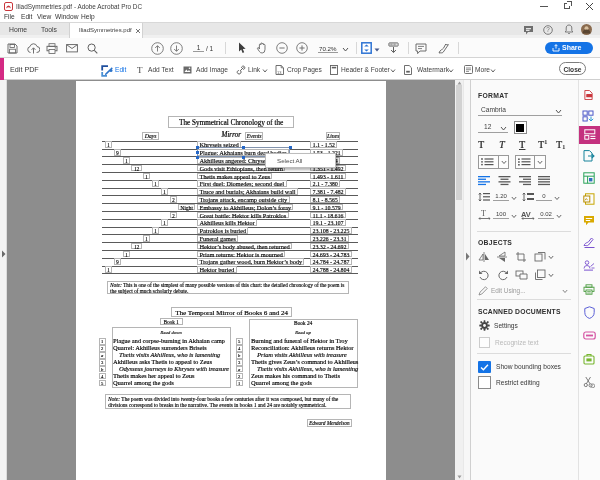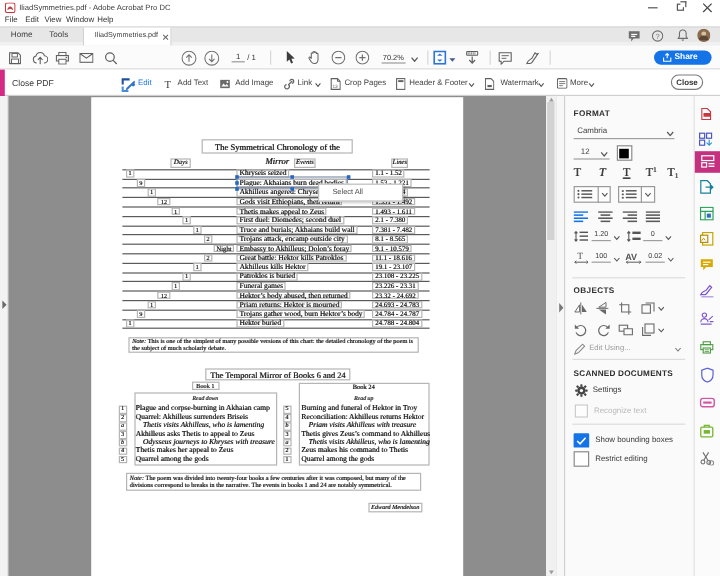--- a/index.html
+++ b/index.html
@@ -133,21 +133,21 @@
  <path d="M1 10 C2 6.5 4.5 6.8 5.5 5.2 L7.8 1 L8.8 2 L10.4 1.6 L5.2 9.2 C4 10.5 2.5 9.5 1 10 Z" fill="none" stroke="#5f5f5f" stroke-width="0.9"></path>
 </svg>
 <div class="a" style="left:458px;top:42px;width:1px;height:12px;background:#d8d8d8"></div>
 <div class="a" style="left:545px;top:41.5px;width:48px;height:12.5px;background:#1473e6;border-radius:6.5px"></div>
 <svg class="a" style="left:552px;top:44px" width="8" height="8" viewBox="0 0 8 8">
  <path d="M1 4 v3 h6 v-3 M4 4.6 V0.8 M2.5 2.2 L4 0.6 L5.5 2.2" fill="none" stroke="#fff" stroke-width="0.9"></path>
 </svg>
 <div class="a" style="left:562px;top:44px;font-size:7px;font-weight:bold;color:#fff">Share</div>
 <div class="a" style="left:0;top:58px;width:600px;height:22px;background:#fff;border-bottom:1px solid #cfcfcf"></div>
 <div class="a" style="left:0;top:58px;width:4px;height:22.5px;background:#d42a84"></div>
-<div class="a" style="left:10px;top:64.5px;font-size:7.2px;color:#383838">Close PDF</div>
+<div class="a" style="left:10px;top:64.5px;font-size:7.2px;color:#383838">Edit PDF</div>
 <svg class="a" style="left:101px;top:64.5px" width="12" height="12" viewBox="0 0 12 12">
  <path d="M1.2 5.5 V1.2 H7" fill="none" stroke="#1f4f9e" stroke-width="1.8"></path>
  <path d="M1.2 7 V10.8 H6" fill="none" stroke="#4a8fd4" stroke-width="1.8"></path>
  <path d="M10.8 2.2 L11.8 3.4 L5.6 9.6 L3.8 10.2 L4.3 8.4 Z" fill="#2e74c9"></path>
  <circle cx="10" cy="5.5" r="1.5" fill="#2e74c9"></circle>
 </svg>
 <div class="a" style="left:115px;top:66px;font-size:6.6px;color:#1473e6">Edit</div>
 <div class="a" style="left:137px;top:64.5px;font-size:9px;font-family:'Liberation Serif',serif;color:#3f3f3f">T</div>
 <div class="a" style="left:148px;top:66px;font-size:6.6px;color:#3f3f3f">Add Text</div>
 <svg class="a" style="left:183px;top:66px" width="9" height="8" viewBox="0 0 9 8">

